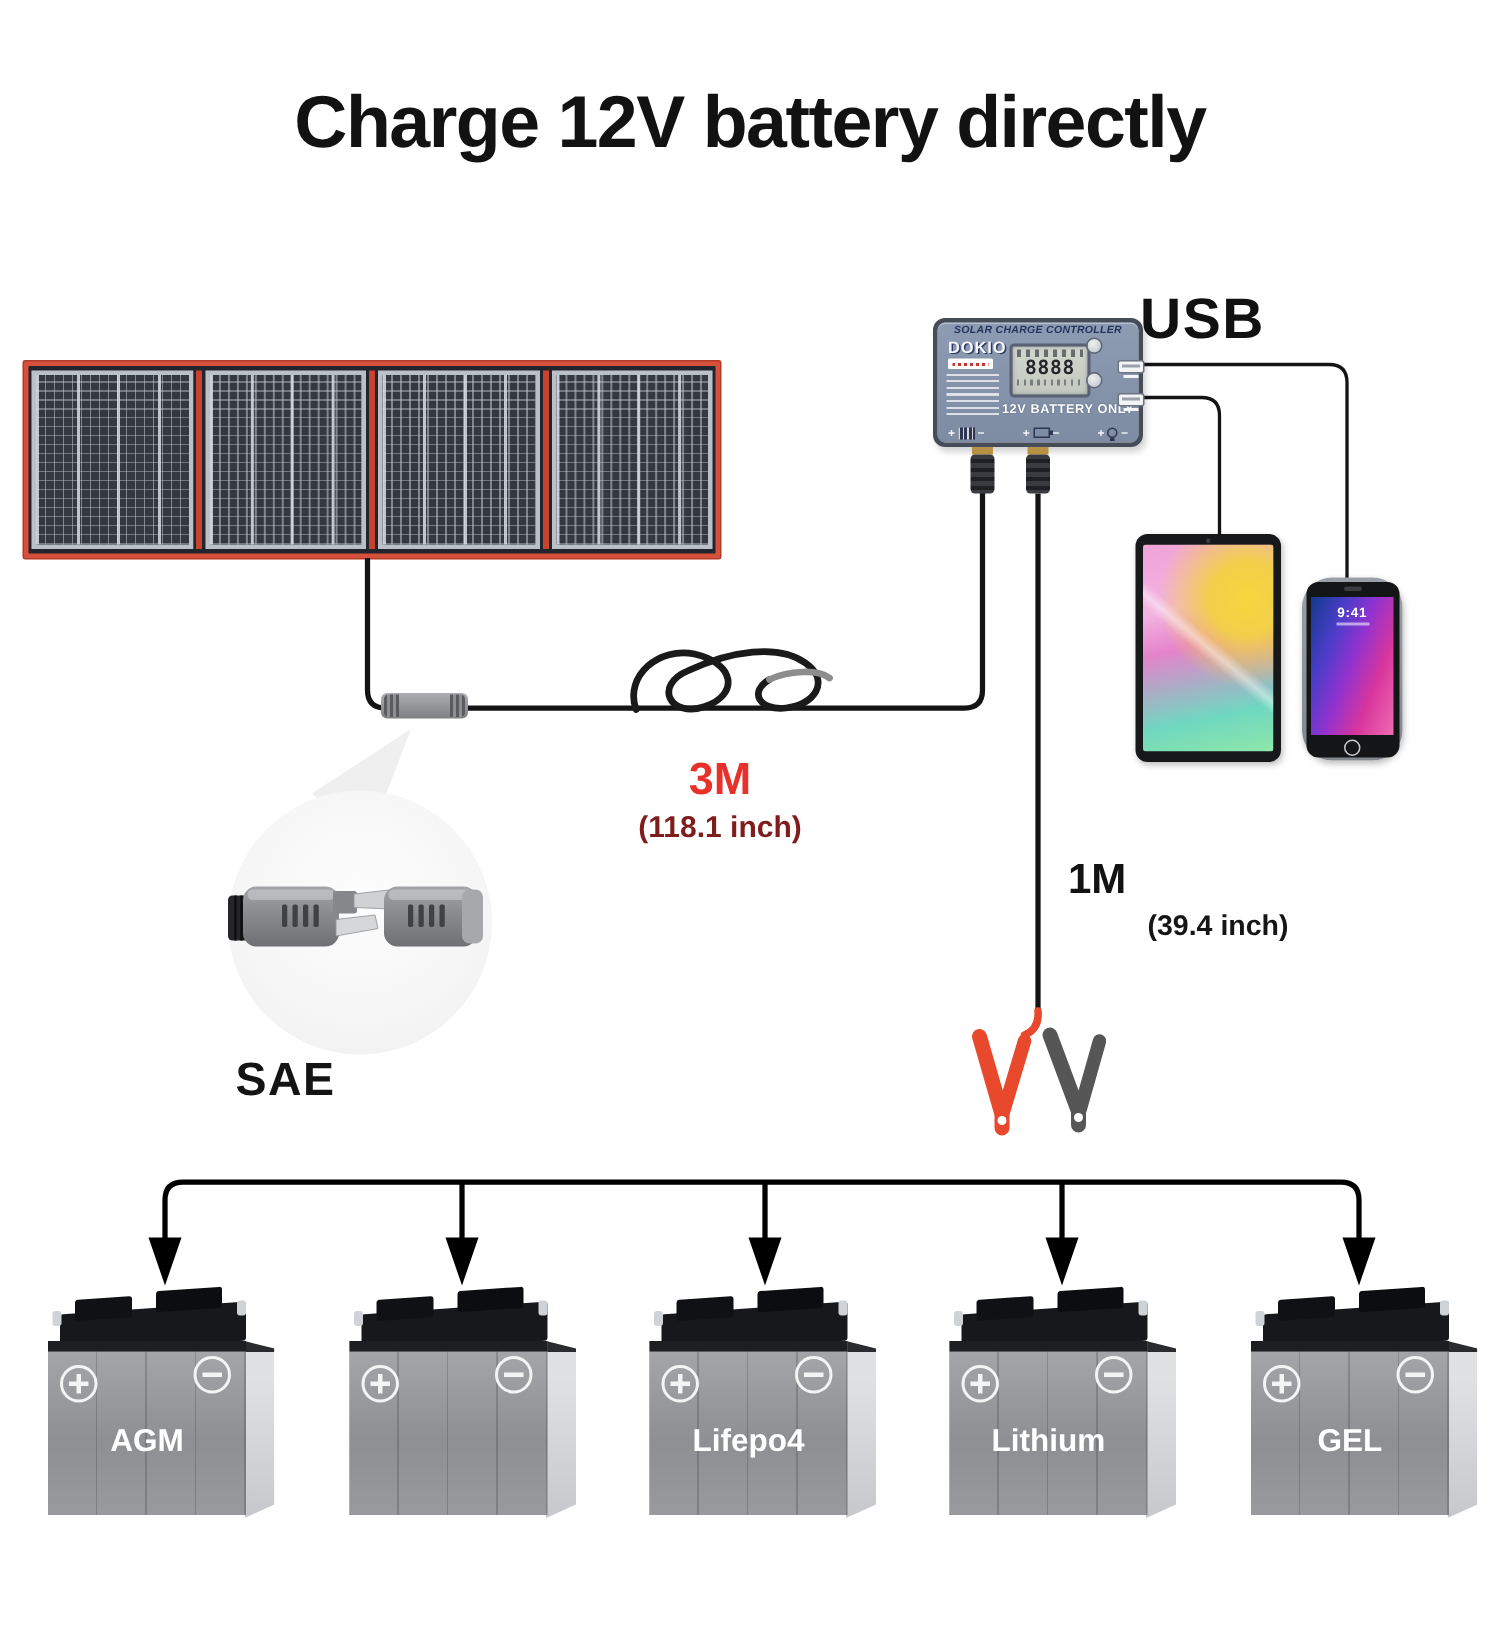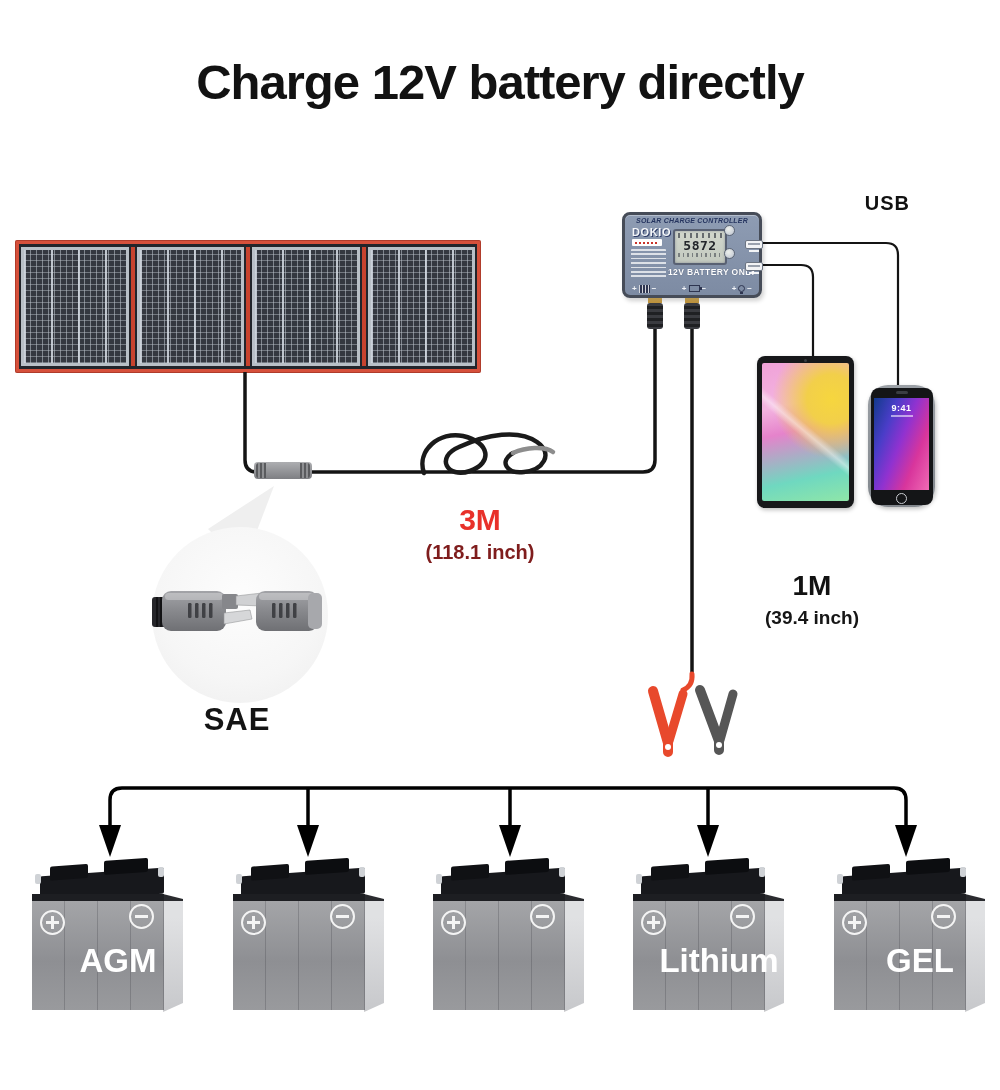--- a/index.html
+++ b/index.html
@@ -48,34 +48,34 @@
   .sae-triangle{
     position:absolute;left:208px;top:486px;width:66px;height:78px;z-index:1;
     background:#efefef;clip-path:polygon(100% 0,0 55%,55% 100%);
   }
   .sae-circle{
     position:absolute;left:152px;top:527px;width:176px;height:176px;border-radius:50%;z-index:1;
     background:radial-gradient(circle at 50% 40%,#fdfdfd 0%,#f6f6f6 60%,#ededed 100%);
   }
   .sae-svg{position:absolute;left:148px;top:580px;z-index:2}
   .sae-label{
-    position:absolute;left:157px;top:702px;width:160px;text-align:center;z-index:2;
+    position:absolute;left:157px;top:702px;width:160px;text-align:left;z-index:2;
     font-size:31px;font-weight:bold;color:#141414;letter-spacing:1px;
   }
   
   .len-3m{position:absolute;left:380px;top:503px;width:200px;text-align:center;
     font-size:30px;font-weight:800;color:#e8312a;z-index:2}
   .len-3m-in{position:absolute;left:380px;top:541px;width:200px;text-align:center;
     font-size:20px;font-weight:bold;color:#7f1d1d;z-index:2}
-  .len-1m{position:absolute;left:712px;top:570px;width:200px;text-align:center;
+  .len-1m{position:absolute;left:712px;top:570px;width:200px;
     font-size:28px;font-weight:800;color:#121212;z-index:2}
   .len-1m-in{position:absolute;left:712px;top:607px;width:200px;text-align:center;
     font-size:19px;font-weight:bold;color:#161616;z-index:2}
-  .usb-label{position:absolute;left:760px;top:192px;width:150px;text-align:right;
-    font-size:20px;font-weight:800;color:#111;letter-spacing:1px;z-index:2}
+  .usb-label{position:absolute;left:760px;top:192px;width:150px;text-align:left;
+    font-size:38px;font-weight:800;color:#111;letter-spacing:1px;z-index:2}
   
   .ctrl{
     position:absolute;left:622px;top:212px;width:134px;height:80px;z-index:5;
     background:linear-gradient(180deg,#8e9cb3,#7d8ba3);
     border:3px solid #464c58;border-radius:8px;
     box-shadow:inset 0 1px 0 rgba(255,255,255,.35), 2px 3px 4px rgba(0,0,0,.18);
   }
   .ctrl-header{
     position:absolute;top:2px;left:0;width:100%;text-align:center;
     font-size:7px;font-style:italic;font-weight:bold;color:#25345f;letter-spacing:.2px;white-space:nowrap;
@@ -198,22 +198,22 @@
     background:linear-gradient(180deg,#2a2b2f 0 7px,#e0e1e3 7px 20%,#c7c8cb 100%);
     clip-path:polygon(0 0,100% 5px,100% calc(100% - 9px),0 100%);
   }
   .term{position:absolute;width:25px;height:25px;border:2.5px solid #f4f4f4;border-radius:50%;box-sizing:border-box}
   .term::after{content:"";position:absolute;left:4px;top:50%;right:4px;height:2.5px;margin-top:-1.25px;background:#f4f4f4}
   .term.plus::before{content:"";position:absolute;top:4px;left:50%;bottom:4px;width:2.5px;margin-left:-1.25px;background:#f4f4f4}
   .term.plus{left:8px;top:44px}
   .term.minus{left:97px;top:38px}
   .bat-label{
     position:absolute;left:0;top:28px;width:132px;height:116px;display:flex;align-items:center;justify-content:center;
-    font-size:33px;line-height:1.02;font-weight:800;color:#fff;text-align:center;white-space:pre-line;
-    padding-top:18px;box-sizing:border-box;margin-left:20px;
+    font-size:21px;line-height:1.02;font-weight:800;color:#fff;text-align:center;white-space:pre-line;
+    padding-top:18px;box-sizing:border-box;
   }
 </style>
 </head>
 <body>
 
 <div class="title">Charge 12V battery directly</div>
 
 <div class="sae-triangle"></div>
 <div class="sae-circle"></div>
 
@@ -276,21 +276,21 @@
   <div class="bod"></div>
 </div>
 
 <div class="ctrl">
   <div class="ctrl-header">SOLAR CHARGE CONTROLLER</div>
   <div class="ctrl-brand">DOKIO</div>
   <div class="ctrl-serial"></div>
   <div class="ctrl-textblock"></div>
   <div class="ctrl-lcd">
     <div class="lcd-top"></div>
-    <div class="lcd-digits">5872</div>
+    <div class="lcd-digits">8888</div>
     <div class="lcd-bottom"></div>
   </div>
   <div class="ctrl-btn b1"></div>
   <div class="ctrl-btn b2"></div>
   <div class="ctrl-warning">12V BATTERY ONLY</div>
   <div class="ctrl-io">
     <div class="io-group">
       <span>+</span>
       <span class="ic-solar"></span>
       <span>−</span>
@@ -385,20 +385,21 @@
   <div class="term minus"></div>
 </div>
 <div class="battery" style="left:433px">
   <div class="bat-side"></div>
   <div class="bat-terms"></div>
   <div class="bat-nub-l"></div>
   <div class="bat-nub-r"></div>
   <div class="bat-face"></div>
   <div class="term plus"></div>
   <div class="term minus"></div>
+  <div class="bat-label">Lifepo4</div>
 </div>
 <div class="battery" style="left:633px">
   <div class="bat-side"></div>
   <div class="bat-terms"></div>
   <div class="bat-nub-l"></div>
   <div class="bat-nub-r"></div>
   <div class="bat-face"></div>
   <div class="term plus"></div>
   <div class="term minus"></div>
   <div class="bat-label">Lithium</div>

